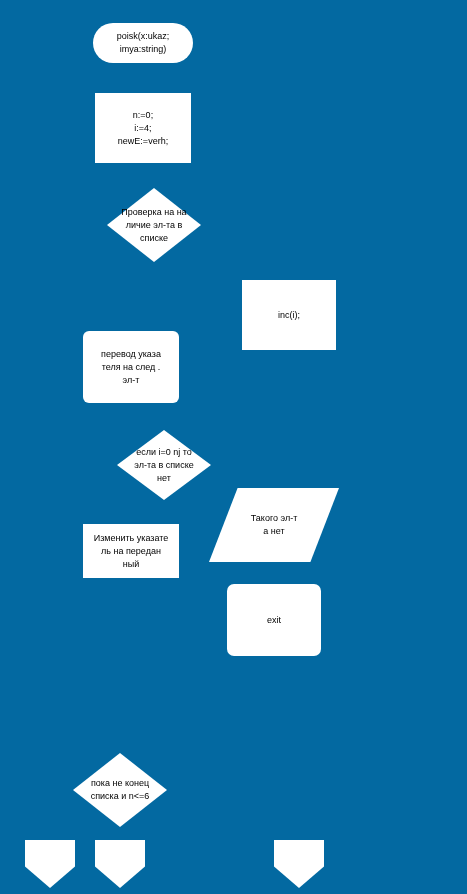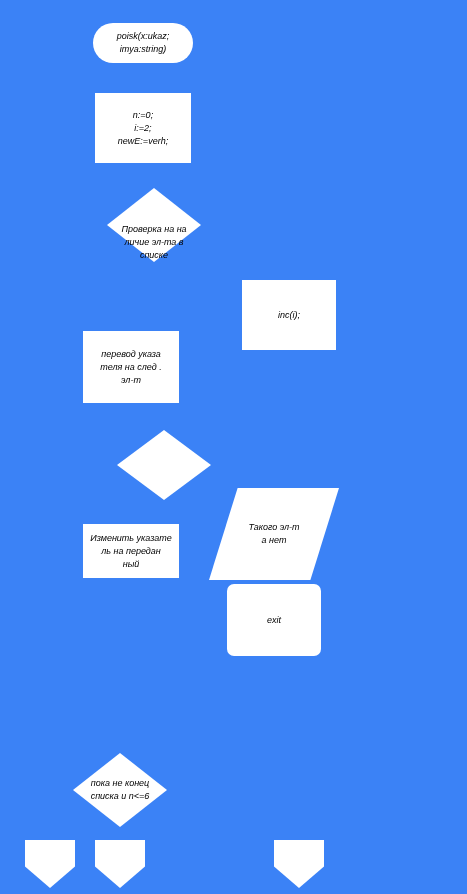--- a/index.html
+++ b/index.html
@@ -4,24 +4,23 @@
 <style>
   html, body {
     margin: 0;
     padding: 0;
     background: #000000;
   }
   #canvas {
     position: relative;
     width: 467px;
     height: 894px;
-    background: #3b82f6;
+    background: #0369a1;
     overflow: hidden;
     font-family: "Liberation Sans", sans-serif;
-    font-style: italic;
   }
   .node {
     position: absolute;
     box-sizing: border-box;
     display: flex;
     align-items: center;
     justify-content: center;
     text-align: center;
     color: #000000;
     background: #ffffff;
@@ -84,46 +83,49 @@
 
 <div id="canvas">
 
   <div class="node terminator" style="left:93px; top:23px; width:100px; height:40px;">
     <span class="node-label">poisk(x:ukaz;
 imya:string)</span>
   </div>
 
   <div class="node process" style="left:95px; top:93px; width:96px; height:70px;">
     <span class="node-label">n:=0;
-i:=2;
+i:=4;
 newE:=verh;</span>
   </div>
 
-  <div class="node decision" style="left:107px; top:188px; width:94px; height:74px;align-items:flex-end;">
+  <div class="node decision" style="left:107px; top:188px; width:94px; height:74px;">
     <span class="diamond-shape"></span>
     <span class="node-label">Проверка на   на
 личие эл-та в
 списке</span>
   </div>
 
   <div class="node process" style="left:242px; top:280px; width:94px; height:70px;text-align:center;">
     <span class="node-label">inc(i);</span>
   </div>
 
-  <div class="node process" style="left:83px; top:331px; width:96px; height:72px;">
+  <div class="node process" style="left:83px; top:331px; width:96px; height:72px;border-radius:6px;">
     <span class="node-label">перевод указа
 теля на след .
 эл-т</span>
   </div>
 
   <div class="node decision" style="left:117px; top:430px; width:94px; height:70px;">
     <span class="diamond-shape"></span>
+    <span class="node-label">если i=0 nj то
+эл-та в списке
+нет</span>
   </div>
 
-  <div class="node io" style="left:209px; top:488px; width:130px; height:92px;">
+  <div class="node io" style="left:209px; top:488px; width:130px; height:74px;">
     <span class="para-shape"></span>
     <span class="node-label">Такого эл-т
 а нет</span>
   </div>
 
   <div class="node process" style="left:83px; top:524px; width:96px; height:54px;">
     <span class="node-label">Изменить указате
 ль на передан
 ный</span>
   </div>

